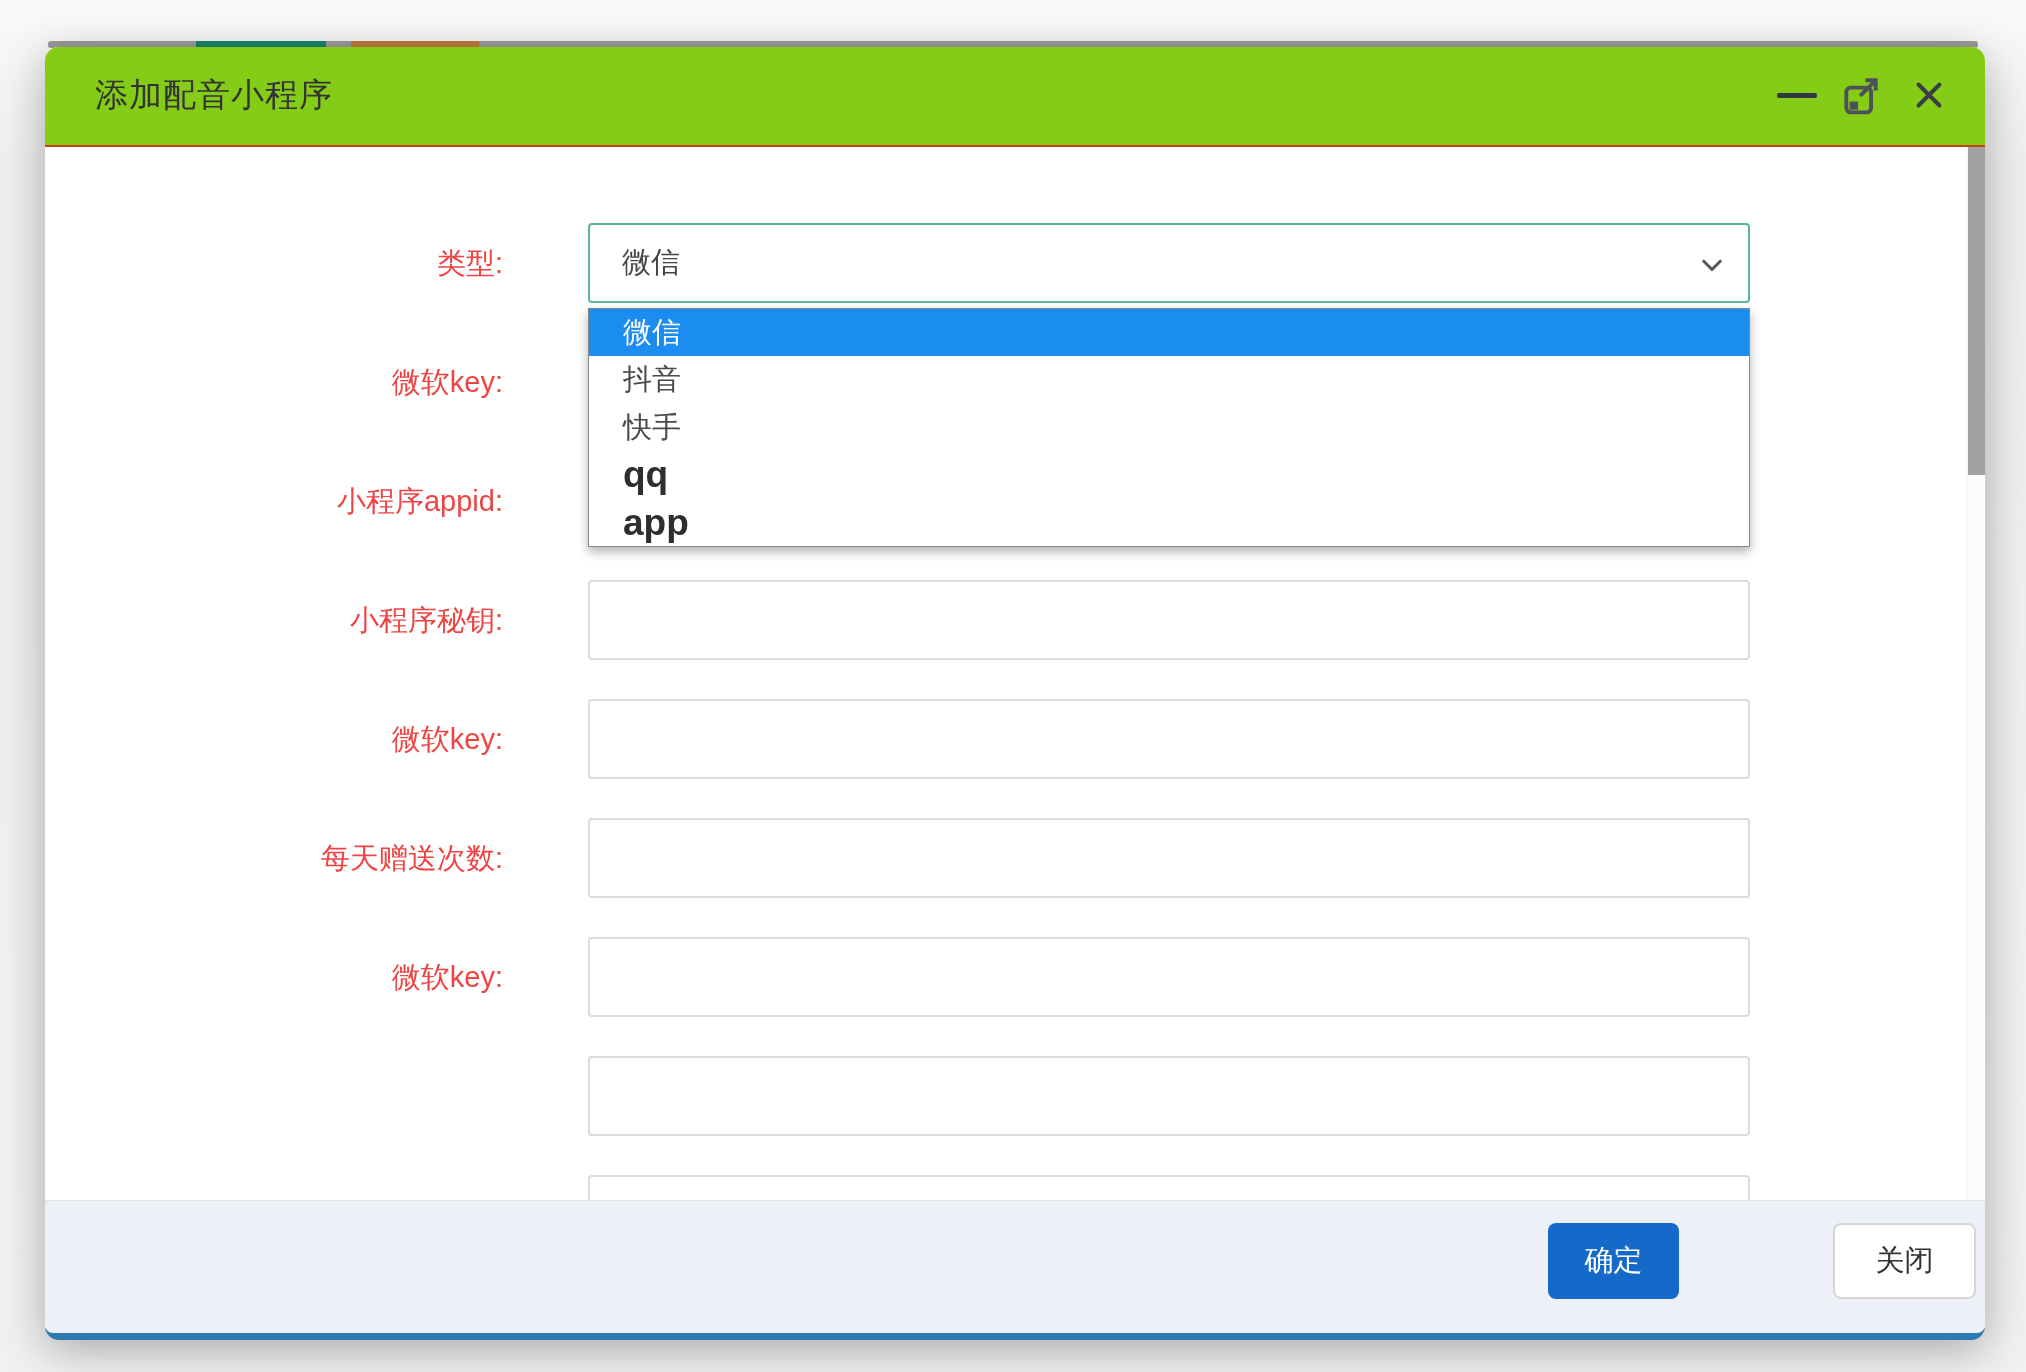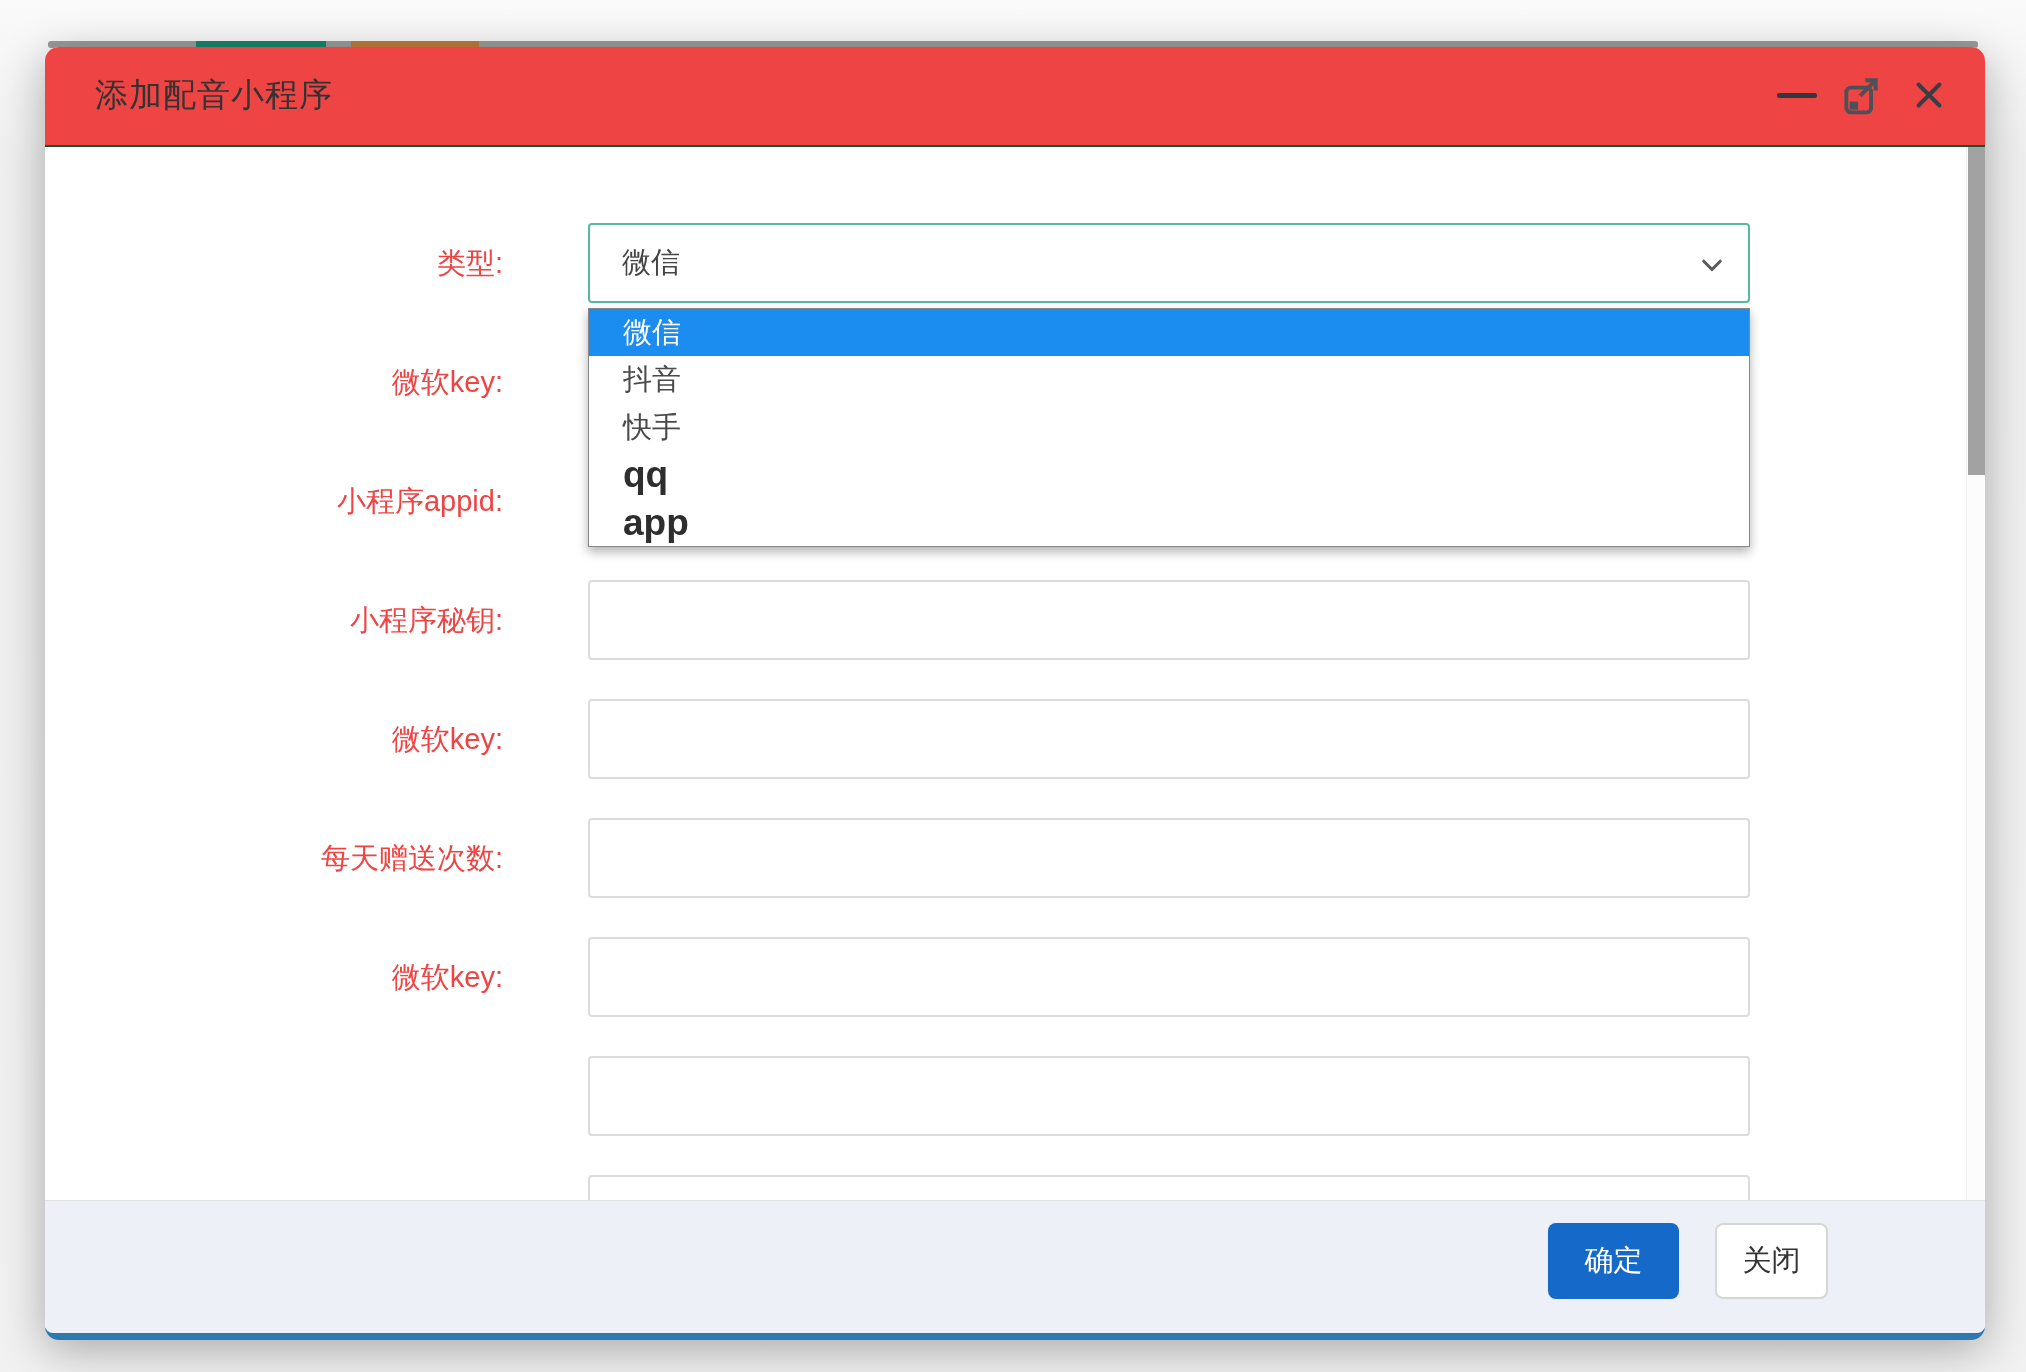--- a/index.html
+++ b/index.html
@@ -15,21 +15,21 @@
   .tab-seg.green{left:148px;width:130px;background:#17866b;}
   .tab-seg.orange{left:303px;width:128px;background:#bf7b39;}
 
   .modal{position:absolute;left:45px;top:47px;width:1940px;height:1293px;
     background:#ffffff;border-radius:14px;box-sizing:border-box;
     border-bottom:7px solid #2d7ab0;
     box-shadow:0 10px 45px rgba(0,0,0,.30);}
 
   
   .titlebar{position:absolute;left:0;top:0;right:0;height:98px;
-    border-bottom:2px solid #14532d;border-radius:14px 14px 0 0;background:#ef4444;}
+    border-bottom:2px solid #c2410c;border-radius:14px 14px 0 0;background:#84cc16;}
   .title{position:absolute;left:50px;top:0;height:96px;line-height:96px;
     font-size:33px;color:#333;letter-spacing:1px;}
   .win-btn{position:absolute;top:0;height:96px;display:flex;align-items:center;
     justify-content:center;cursor:pointer;}
   .btn-min{left:1720px;width:64px;}
   .min-dash{width:40px;height:5px;background:#32383f;border-radius:2px;}
   .btn-max{left:1784px;width:64px;}
   .btn-x{left:1852px;width:64px;}
 
   
@@ -58,21 +58,21 @@
   .scroll-thumb{position:absolute;left:1px;top:0;width:17px;height:328px;
     background:#a2a2a2;}
 
   
   .footer{position:absolute;left:0;top:1153px;width:100%;height:133px;
     background:#edf1f7;border-top:1px solid #e2e2e2;box-sizing:border-box;
     border-radius:0 0 8px 8px;z-index:20;}
   .btn{position:absolute;top:22px;height:76px;font-size:29px;border-radius:8px;
     cursor:pointer;font-family:inherit;}
   .btn-confirm{left:1503px;width:131px;background:#1569c9;border:none;color:#fff;}
-  .btn-close{left:1670px;width:113px;background:#fff;border:2px solid #d6d6d6;
+  .btn-close{left:1788px;width:143px;background:#fff;border:2px solid #d6d6d6;
     box-sizing:border-box;color:#333;}
 </style>
 </head>
 <body>
 
 <div class="tabs-strip">
   <div class="tab-seg green"></div>
   <div class="tab-seg orange"></div>
 </div>
 

